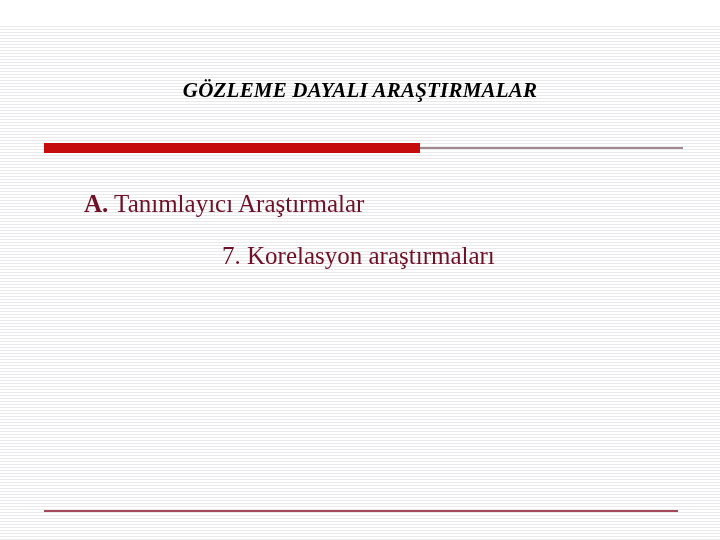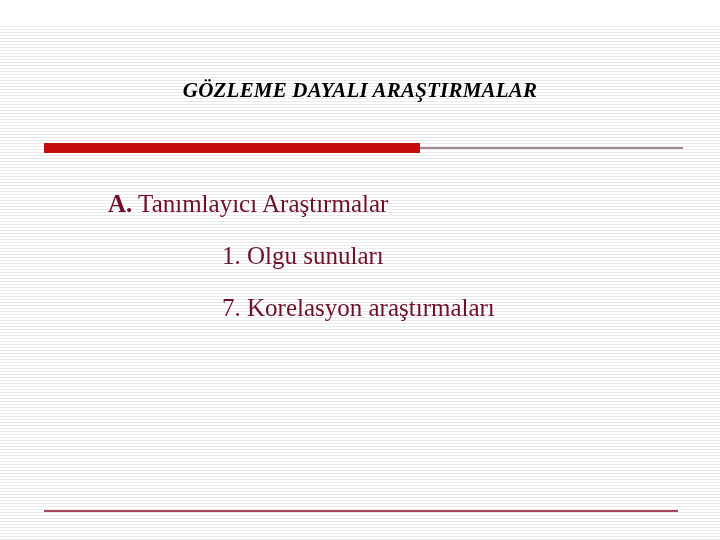--- a/index.html
+++ b/index.html
@@ -86,21 +86,21 @@
     line-height: 40px;
     font-family: "Liberation Serif", "DejaVu Serif", serif;
     font-size: 25px;
     color: #6e1026;
     white-space: nowrap;
   }
   .body-line .lead {
     font-weight: bold;
     color: #6e1026;
   }
-  .indent-a   { padding-left: 108px; }
+  .indent-a   { padding-left: 84px; }
   .indent-num { padding-left: 222px; }
   .indent-dash{ padding-left: 293px; }
 
   
   .bottom-rule {
     position: absolute;
     left: 44px;
     top: 486px;
     width: 634px;
     height: 2px;
@@ -120,23 +120,20 @@
     <div class="divider-thin"></div>
     <div class="divider-thick"></div>
   </div>
 
   <div class="body-list">
 
     <div class="body-line indent-a">
       <span class="lead">A.</span><span> Tanımlayıcı Araştırmalar</span>
     </div>
 
-    <div class="body-line indent-num">
-      <span>1. Olgu sunuları</span>
-    </div>
 
 
     <div class="body-line indent-num">
       <span>7. Korelasyon araştırmaları</span>
     </div>
 
 
 
   </div>
 

